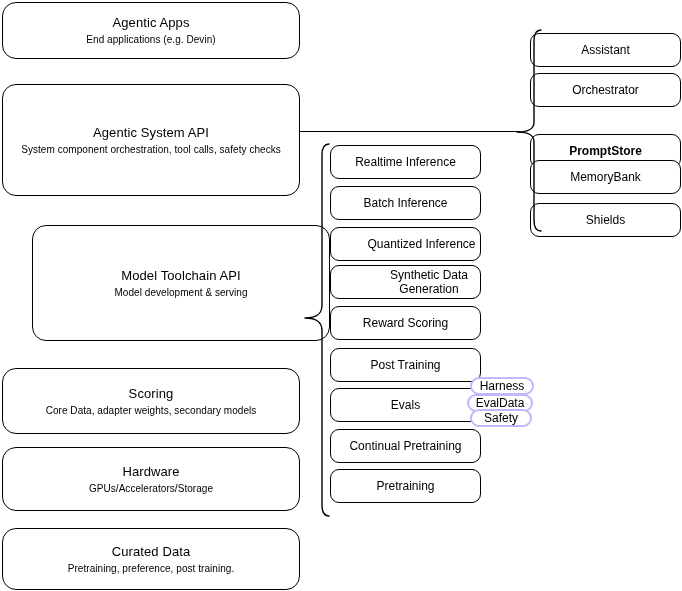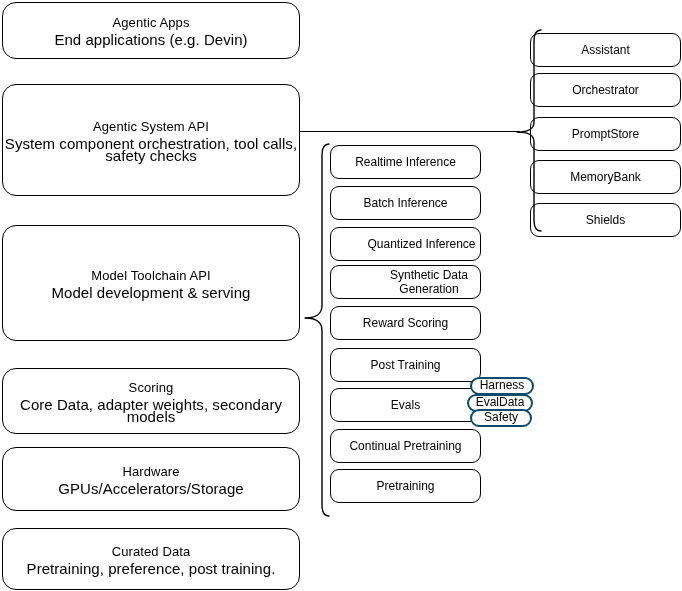--- a/index.html
+++ b/index.html
@@ -27,43 +27,43 @@
   
   .layer{
     left:2px;width:298px;
     border-radius:14px;
   }
   .layer .title{
     font-size:13px;line-height:16px;
     letter-spacing:0.1px;
   }
   .layer .subtitle{
-    font-size:15px;line-height:12px;
+    font-size:10px;line-height:12px;
     margin-top:3px;
     letter-spacing:0.05px;
   }
 
   
   .chip{
     height:34px;
     border-radius:9px;
     font-size:12px;
     line-height:14px;
   }
   .chip.mid{left:330px;width:151px;}
   .chip.right{left:530px;width:151px;}
 
   
   .tag{
     position:absolute;
     box-sizing:border-box;
-    border:2px solid #0c4a6e;
+    border:2px solid #c4b5fd;
     background:#ffffff;
     border-radius:999px;
-    display:flex;justify-content:center;
+    display:flex;align-items:center;justify-content:center;
     font-size:12px;line-height:13px;
     z-index:5;
   }
 
   
   .connector{
     position:absolute;
     background:#000000;
     height:1px;
     z-index:1;
@@ -80,21 +80,21 @@
   <div class="box layer" style="top:2px;height:57px;">
     <div class="title">Agentic Apps</div>
     <div class="subtitle">End applications (e.g. Devin)</div>
   </div>
 
   <div class="box layer" style="top:84px;height:112px;">
     <div class="title">Agentic System API</div>
     <div class="subtitle">System component orchestration, tool calls, safety checks</div>
   </div>
 
-  <div class="box layer" style="top:225px;height:116px;">
+  <div class="box layer" style="top:225px;height:116px;margin-left:30px;">
     <div class="title">Model Toolchain API</div>
     <div class="subtitle">Model development &amp; serving</div>
   </div>
 
   <div class="box layer" style="top:368px;height:66px;">
     <div class="title">Scoring</div>
     <div class="subtitle">Core Data, adapter weights, secondary models</div>
   </div>
 
   <div class="box layer" style="top:447px;height:64px;">
@@ -158,21 +158,21 @@
   <div class="tag" style="left:470px;top:409px;width:62px;height:18px;">
     <span>Safety</span>
   </div>
 
   <div class="box chip right" style="top:33px;">
     <span>Assistant</span>
   </div>
   <div class="box chip right" style="top:73px;">
     <span>Orchestrator</span>
   </div>
-  <div class="box chip right" style="top:117px;">
+  <div class="box chip right" style="top:134px;font-weight:bold;">
     <span>PromptStore</span>
   </div>
   <div class="box chip right" style="top:160px;border-radius:9px;">
     <span>MemoryBank</span>
   </div>
   <div class="box chip right" style="top:203px;">
     <span>Shields</span>
   </div>
 
 </div>

